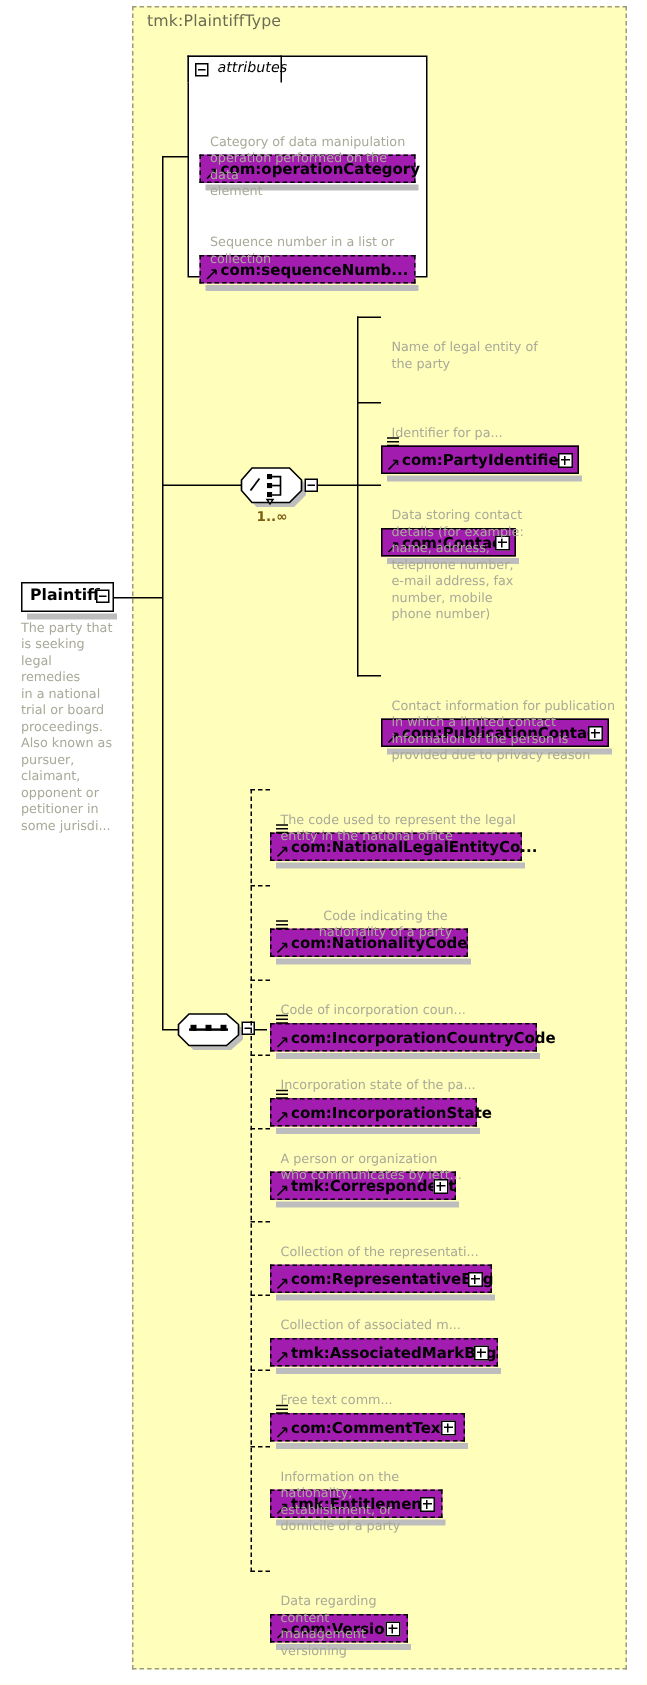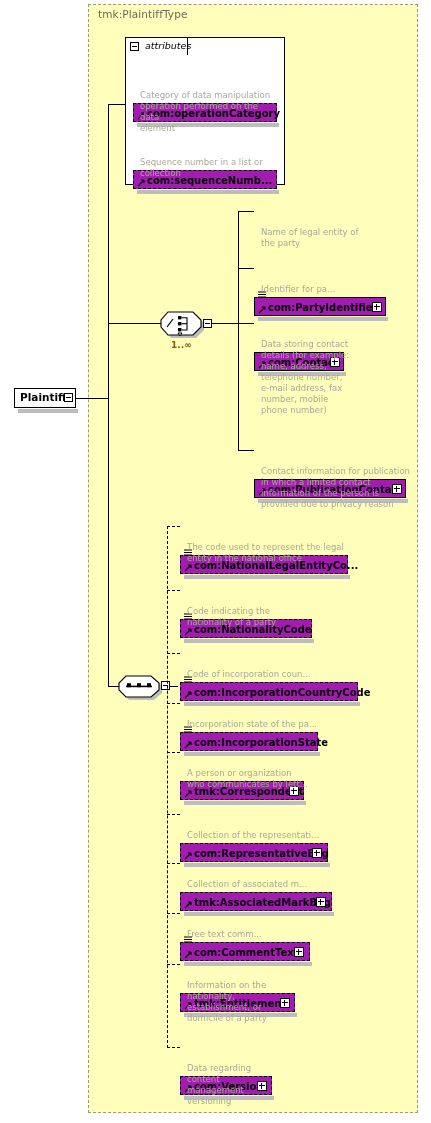--- a/index.html
+++ b/index.html
@@ -147,20 +147,32 @@
     <div class="node-label">com:sequenceNumb...</div>
   </div>
   <div class="desc" style="left:140px;top:157px;width:138px;">Sequence number in a list or
 collection</div>
 
   <div class="root-node">
     <div class="shadow"></div>
   </div>
   <div class="root-label">Plaintiff</div>
   <div class="minus-sq" style="left:64px;top:393px;"></div>
+  <div class="root-desc">The party that
+is seeking
+legal remedies
+in a national
+trial or board
+proceedings.
+Also known as
+pursuer,
+claimant,
+opponent or
+petitioner in
+some jurisdi...</div>
 
   <div class="ln h" style="left:76px;top:398px;width:32px;"></div>
   <div class="ln v" style="left:108px;top:104px;height:582px;"></div>
 
   <div class="ln h" style="left:108px;top:104px;width:18px;"></div>
 
   <div class="ln h" style="left:108px;top:323px;width:55px;"></div>
 
   <div class="ln h" style="left:108px;top:686px;width:12px;"></div>
 
@@ -279,21 +291,21 @@
     <svg class="type-glyph" viewBox="0 0 8 8">
       <rect x="0" y="0.5" width="8" height="1" fill="#000"></rect>
       <rect x="0" y="3" width="8" height="1" fill="#000"></rect>
       <rect x="0" y="5.5" width="8" height="1" fill="#000"></rect>
     </svg>
     <svg class="ref-arrow" viewBox="0 0 8 8">
       <path d="M1 7 L7 1 M7 1 L4 1 M7 1 L7 4" stroke="#000" stroke-width="1.1" fill="none"></path>
     </svg>
     <div class="node-label">com:NationalityCode</div>
   </div>
-  <div class="desc" style="left:187px;top:606px;width:140px;">Code indicating the
+  <div class="desc" style="left:187px;top:606px;width:140px;text-align:center;">Code indicating the
 nationality of a party</div>
 
   <div class="node opt" style="left:180px;top:644px;width:178px;text-align:right;">
     <div class="shadow"></div>
     <svg class="type-glyph" viewBox="0 0 8 8">
       <rect x="0" y="0.5" width="8" height="1" fill="#000"></rect>
       <rect x="0" y="3" width="8" height="1" fill="#000"></rect>
       <rect x="0" y="5.5" width="8" height="1" fill="#000"></rect>
     </svg>
     <svg class="ref-arrow" viewBox="0 0 8 8">

